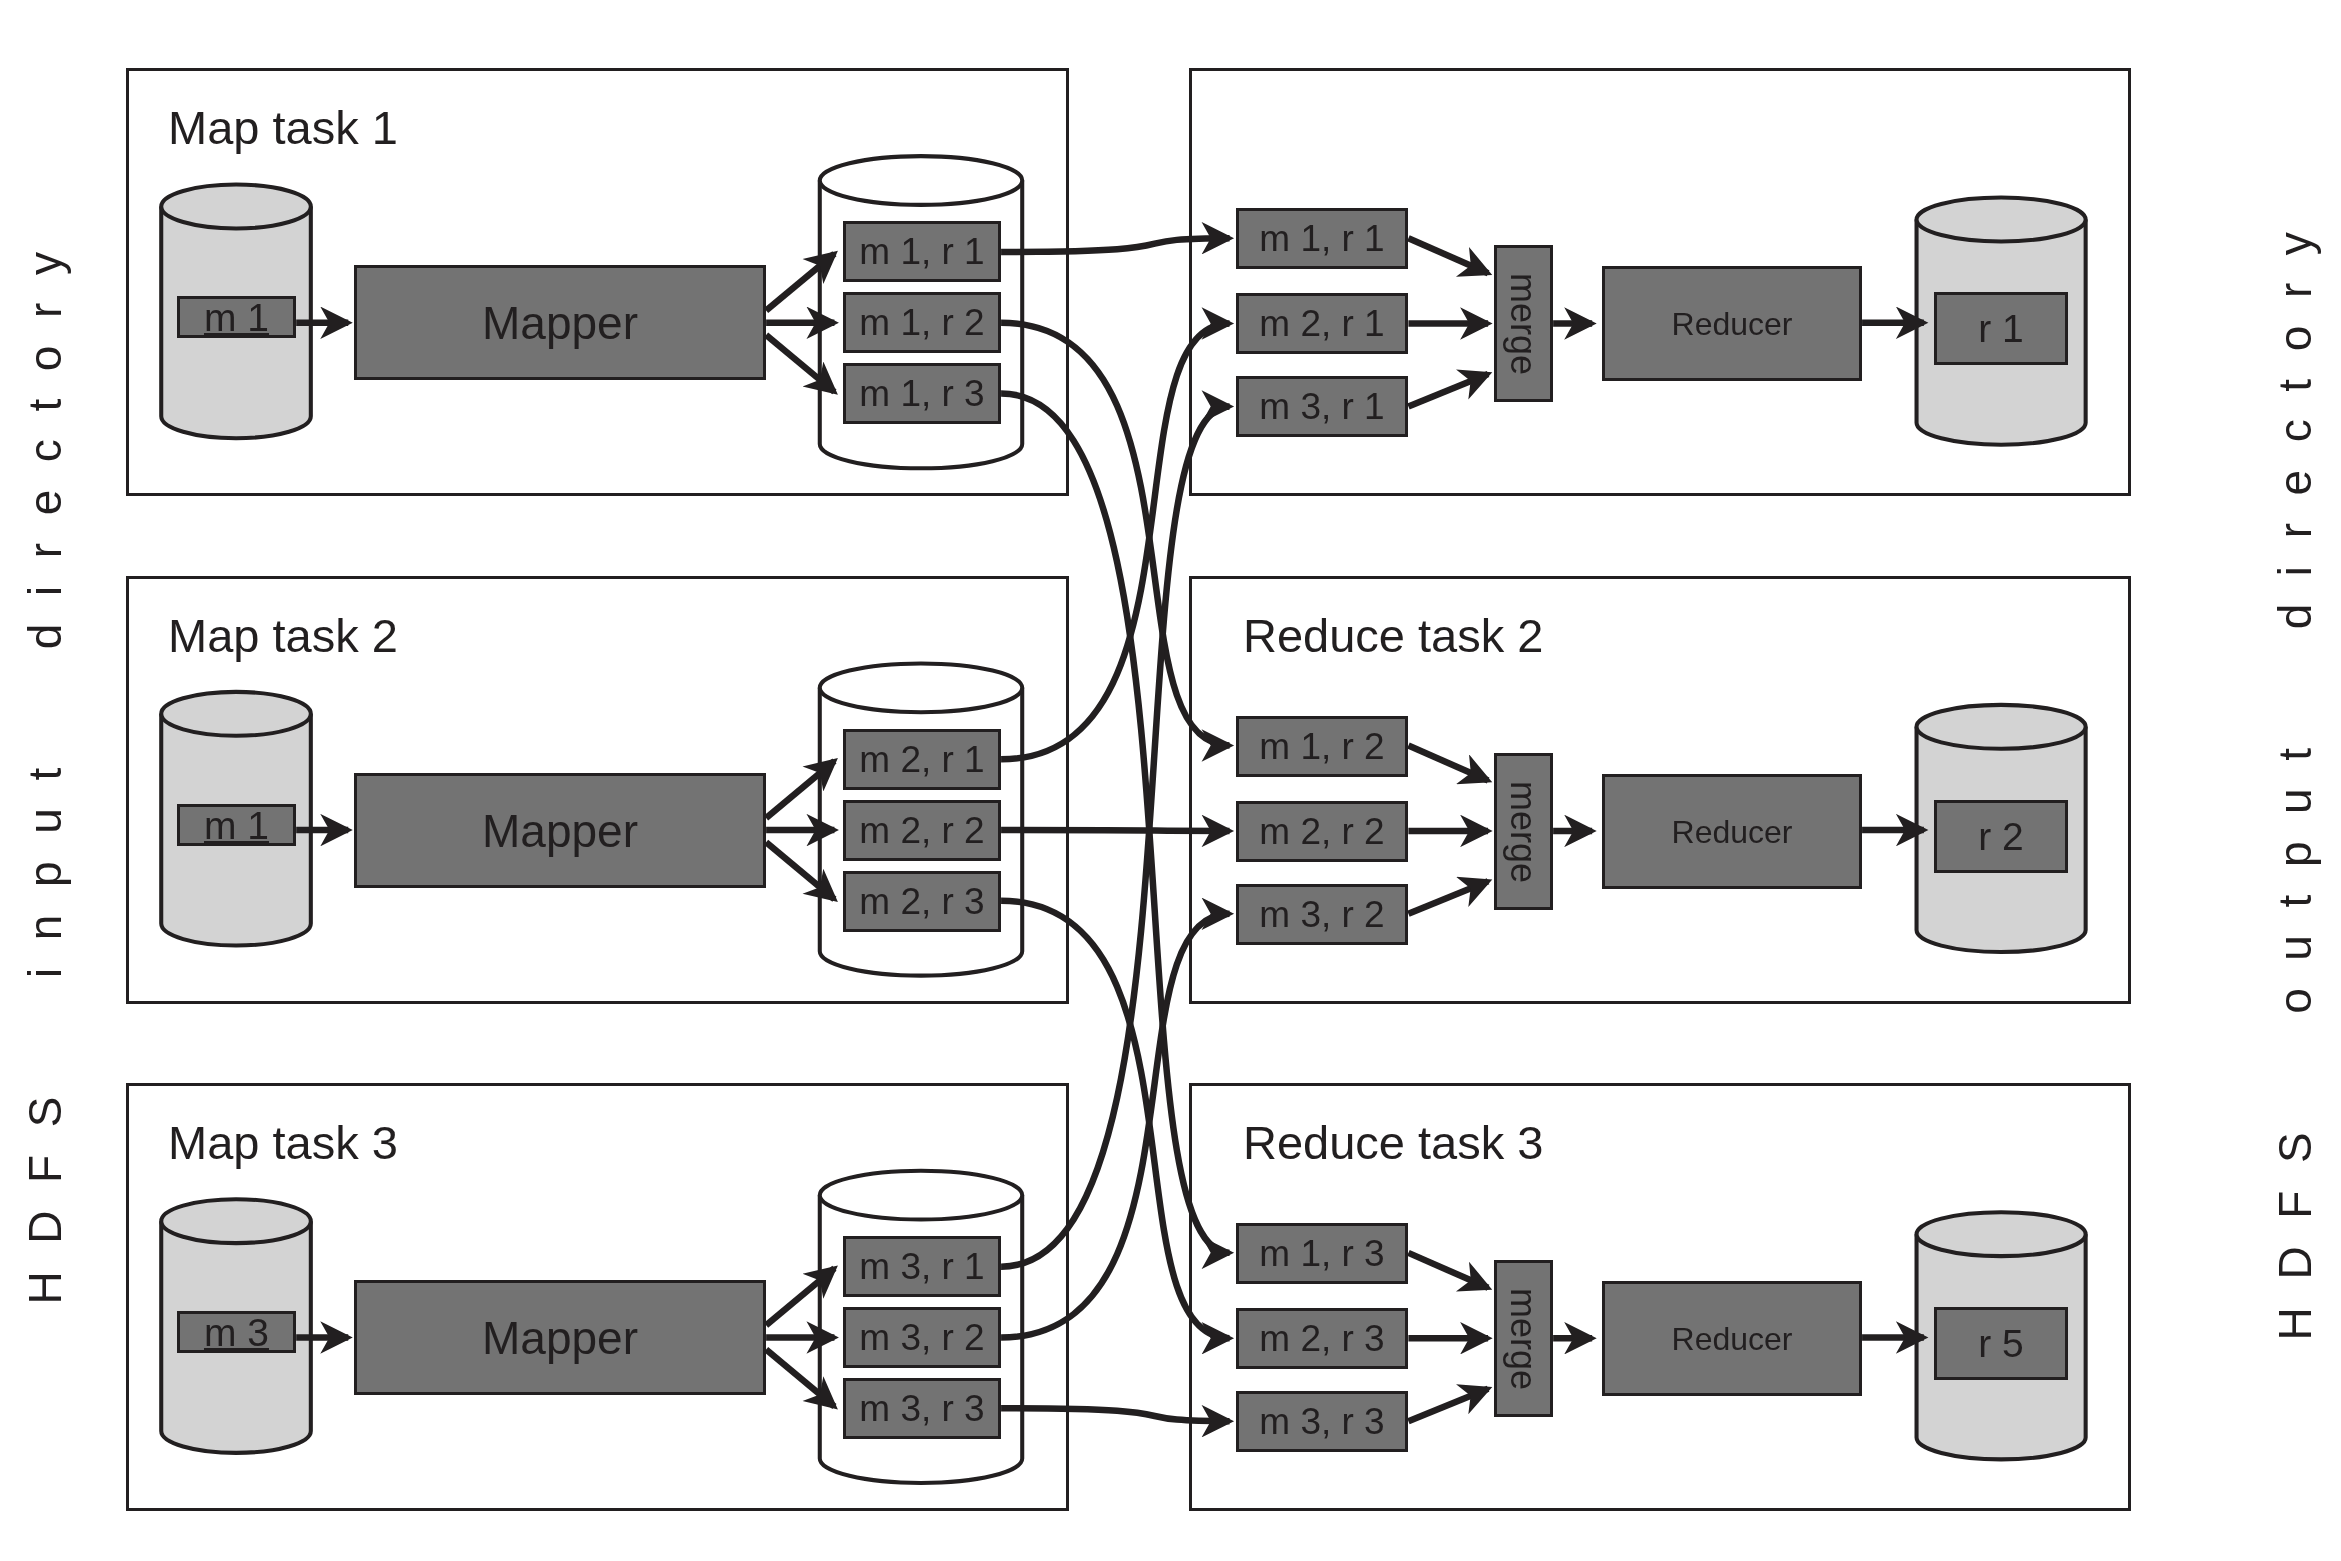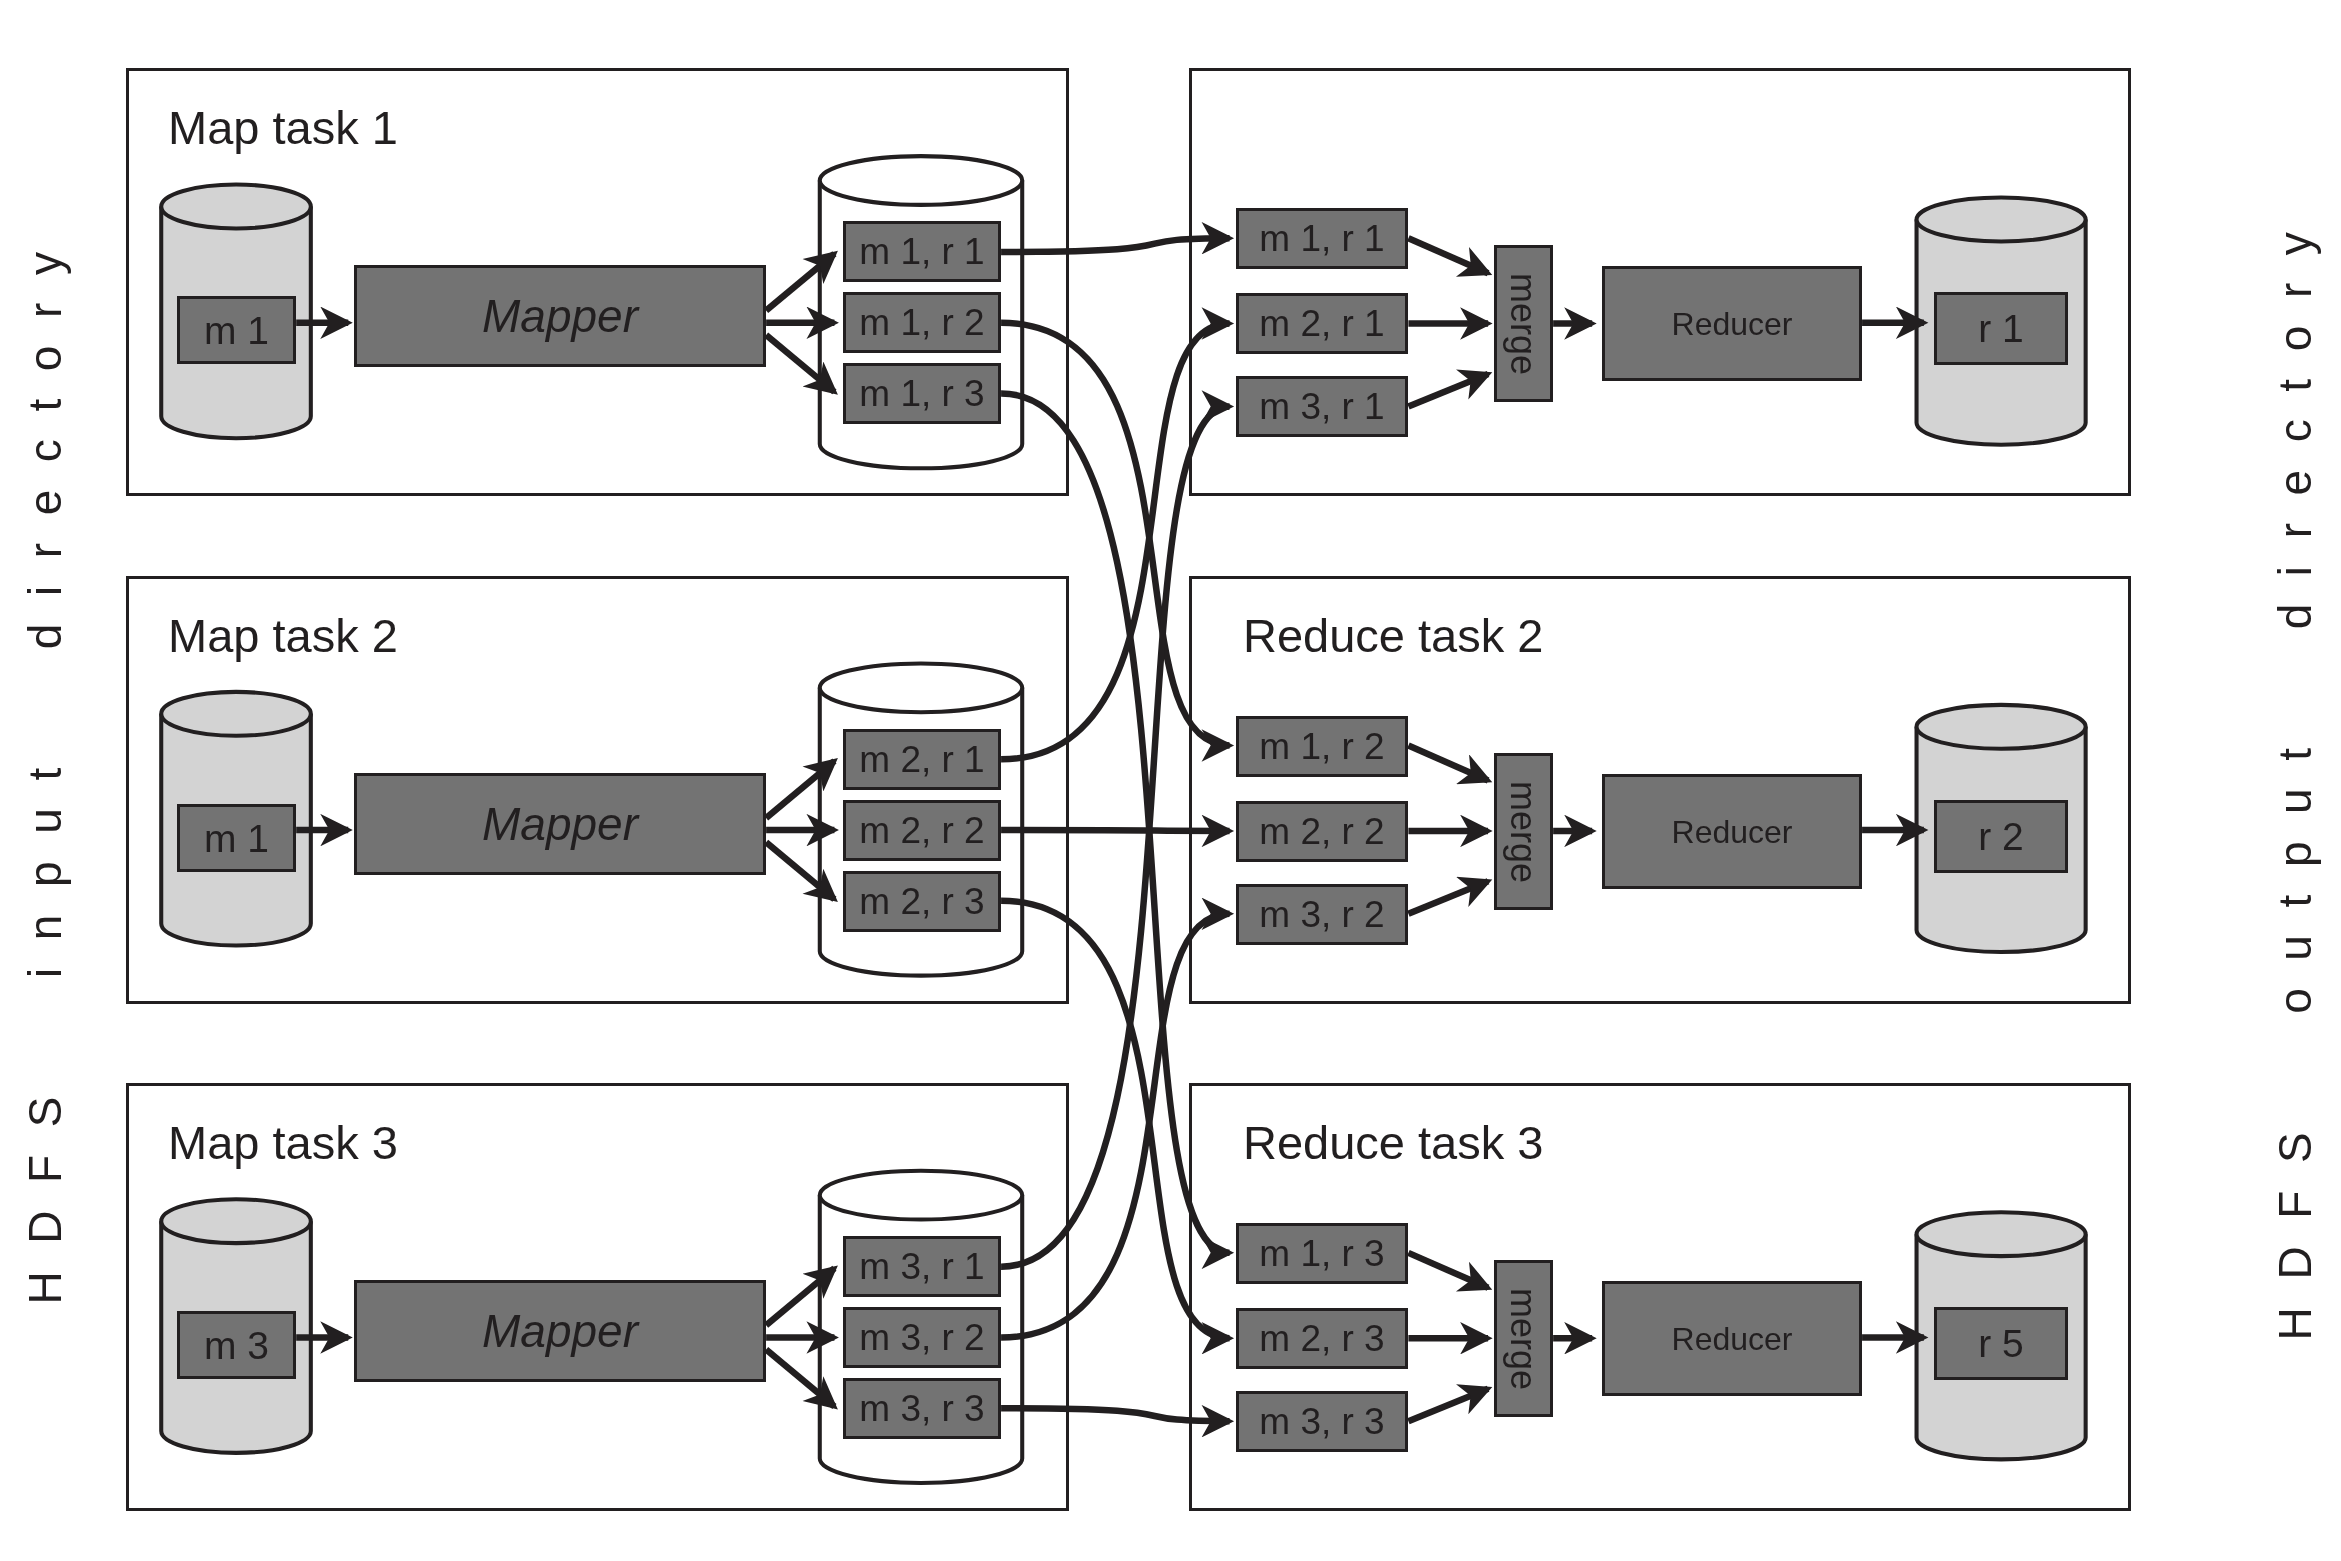--- a/index.html
+++ b/index.html
@@ -13,22 +13,22 @@
   .map-gbox{left:126px;top:var(--t);width:943px;height:428px;}
   .red-gbox{left:1189px;top:var(--t);width:942px;height:428px;}
   .title{position:absolute;z-index:3;font-size:47px;line-height:1.1;white-space:nowrap;}
   .map-title{left:168px;top:calc(var(--t) + 34px);}
   .red-title{left:1243px;top:calc(var(--t) + 34px);}
   .lbox{
     position:absolute;z-index:3;background:#737373;border:3.3px solid var(--ink);
     box-sizing:border-box;display:flex;align-items:center;justify-content:center;
     white-space:nowrap;line-height:1;
   }
-  .in-file{left:177px;top:calc(var(--t) + 228px);width:119px;height:68px;font-size:39px;}
-  .mapper{left:354px;top:calc(var(--t) + 197px);width:412px;height:102px;font-size:46px;font-style:italic;}
+  .in-file{left:177px;top:calc(var(--t) + 228px);width:119px;height:42px;font-size:39px;text-decoration:underline;}
+  .mapper{left:354px;top:calc(var(--t) + 197px);width:412px;height:115px;font-size:46px;}
   .outbox{left:843px;width:158px;height:61px;font-size:37px;}
   .out1{top:calc(var(--t) + 153px);} .out2{top:calc(var(--t) + 224px);} .out3{top:calc(var(--t) + 295px);}
   .rinbox{left:1236px;width:172px;height:61px;font-size:37px;}
   .rin1{top:calc(var(--t) + 140px);} .rin2{top:calc(var(--t) + 225px);} .rin3{top:calc(var(--t) + 308px);}
   .merge{left:1494px;top:calc(var(--t) + 177px);width:59px;height:157px;font-size:36px;}
   .merge span{transform:rotate(90deg);display:block;}
   .reducer{left:1602px;top:calc(var(--t) + 198px);width:260px;height:115px;font-size:32px;}
   .out-file{left:1934px;top:calc(var(--t) + 224px);width:134px;height:73px;font-size:39px;}
   .vlabel{
     position:absolute;z-index:3;width:1464px;height:89px;line-height:89px;text-align:center;

